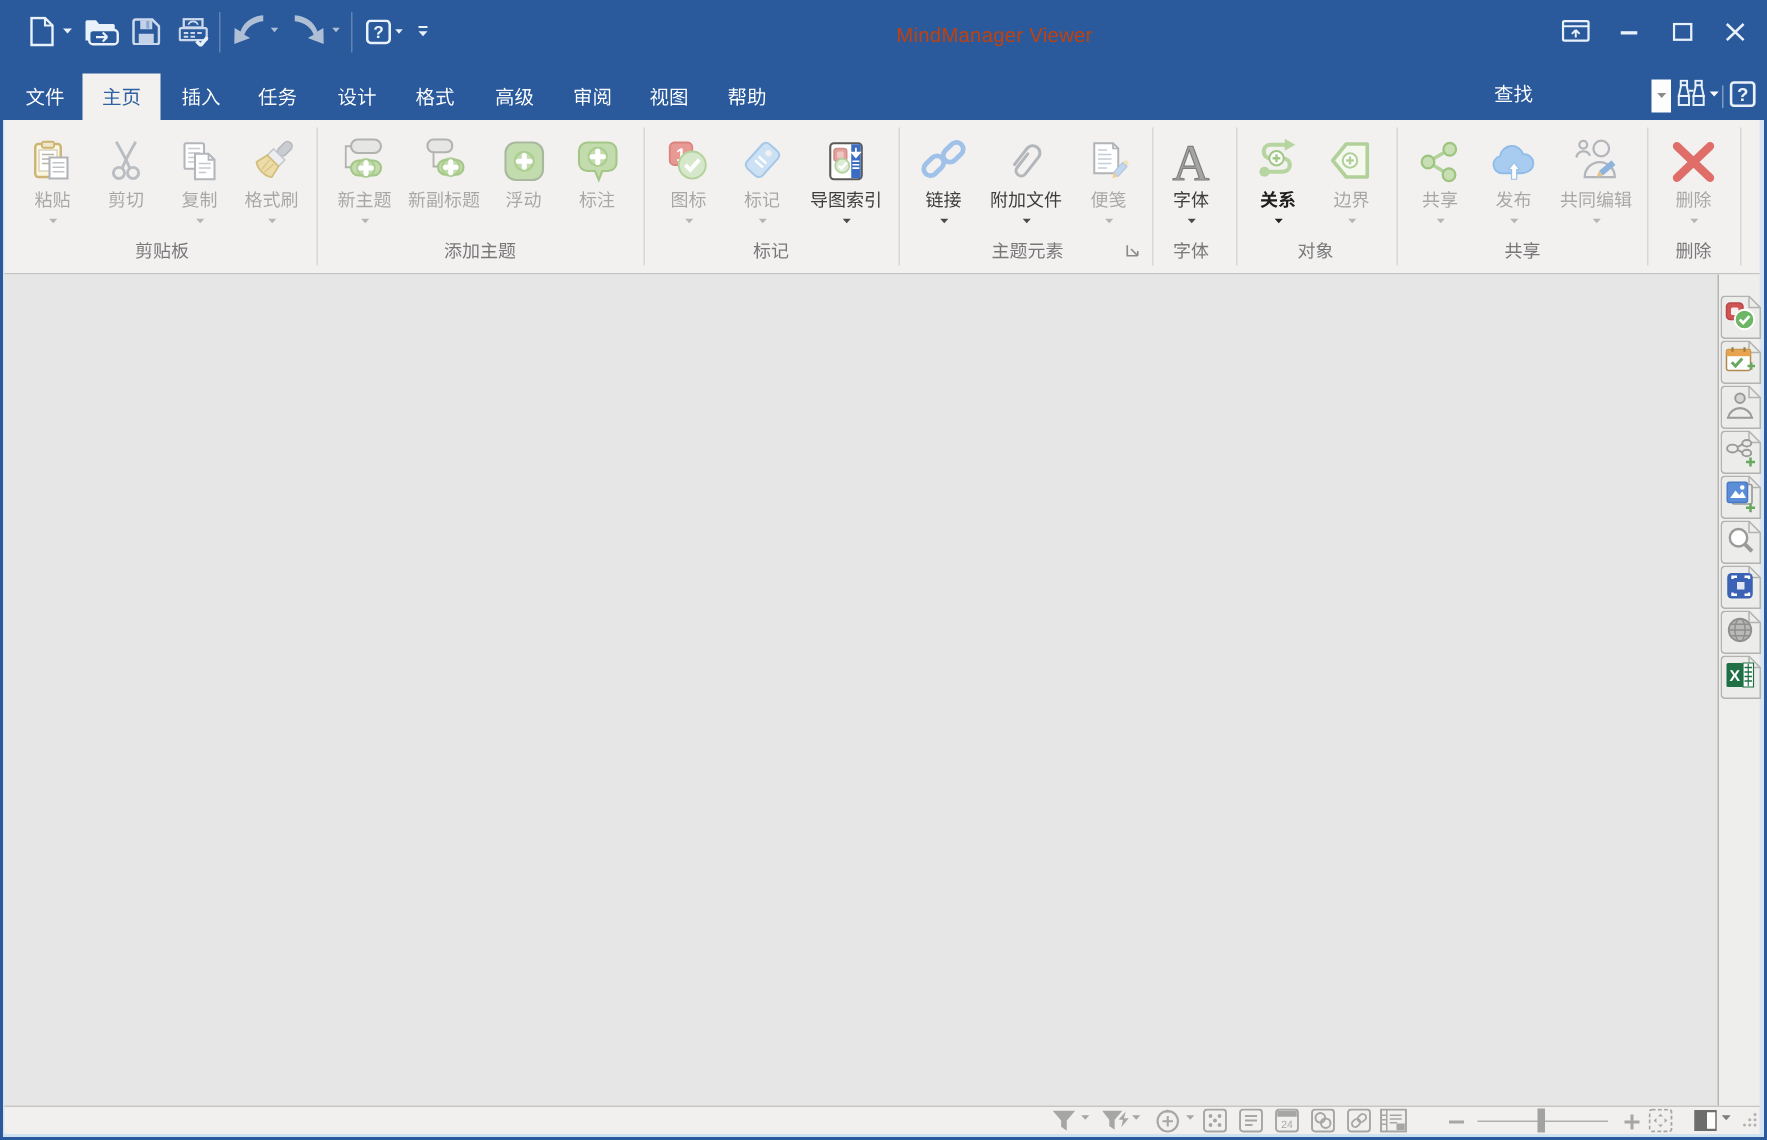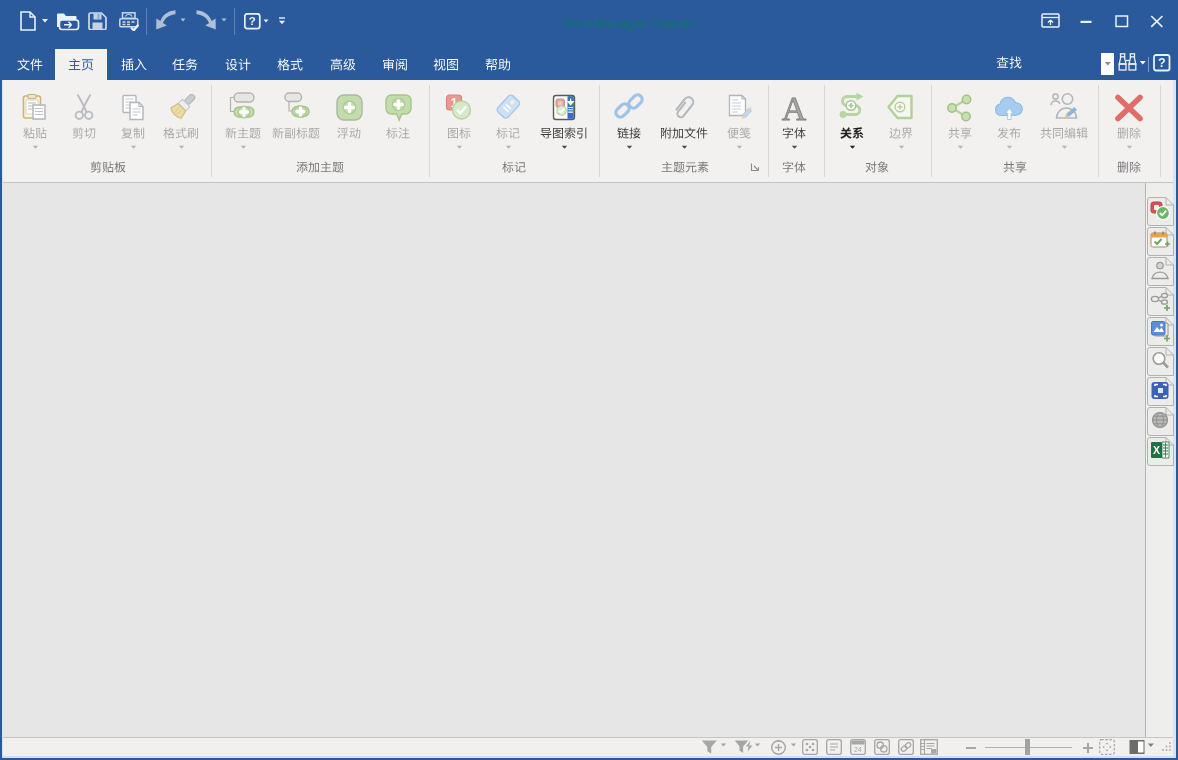--- a/index.html
+++ b/index.html
@@ -60,21 +60,21 @@
     <rect x="0.8" y="0.8" width="15" height="14.8" rx="2.5" fill="none" stroke="#e9f1fb" stroke-width="1.7"></rect>
     <text x="8.3" y="12.2" font-family="Liberation Sans" font-size="11.5" font-weight="bold" fill="#e9f1fb" text-anchor="middle">?</text>
   </svg>
 <svg class="abs" style="left:263px;top:19px" width="6" height="5" viewBox="0 0 6 5">
     <path d="M0.5 0.5 l2.5 3 2.5 -3 z" fill="#e9f1fb"></path>
   </svg>
 <svg class="abs" style="left:278px;top:17px" width="8" height="9" viewBox="0 0 8 9">
     <path d="M1 1 h6" stroke="#e9f1fb" stroke-width="1.4"></path>
     <path d="M1 3.8 l3 3.4 3 -3.4 z" fill="#e9f1fb"></path>
   </svg>
-<div class="abs" style="left:563px;top:16px;width:200px;font-size:13.5px;color:#0f766e;letter-spacing:0.2px">MindManager Viewer</div>
+<div class="abs" style="left:563px;top:16px;width:200px;text-align:center;font-size:13.5px;color:#c2410c;letter-spacing:0.2px">MindManager Viewer</div>
 <svg class="abs" style="left:1041px;top:13px" width="20" height="16" viewBox="0 0 20 16">
     <rect x="1" y="1" width="17" height="13" rx="1" fill="none" stroke="#e9f1fb" stroke-width="1.5"></rect>
     <path d="M1 4.5 h17" stroke="#e9f1fb" stroke-width="1.3"></path>
     <path d="M9.5 12 v-5 m0 0 l-2.6 2.6 m2.6 -2.6 l2.6 2.6" stroke="#e9f1fb" stroke-width="1.3" fill="none"></path>
   </svg>
 <svg class="abs" style="left:1080px;top:19.5px" width="12" height="4" viewBox="0 0 12 4">
     <rect x="0.5" y="0.8" width="11" height="2.2" fill="#e9f1fb"></rect>
   </svg>
 <svg class="abs" style="left:1115px;top:15px" width="14" height="13" viewBox="0 0 14 13">
     <rect x="1" y="1" width="11.5" height="10.5" fill="none" stroke="#e9f1fb" stroke-width="1.5"></rect>

